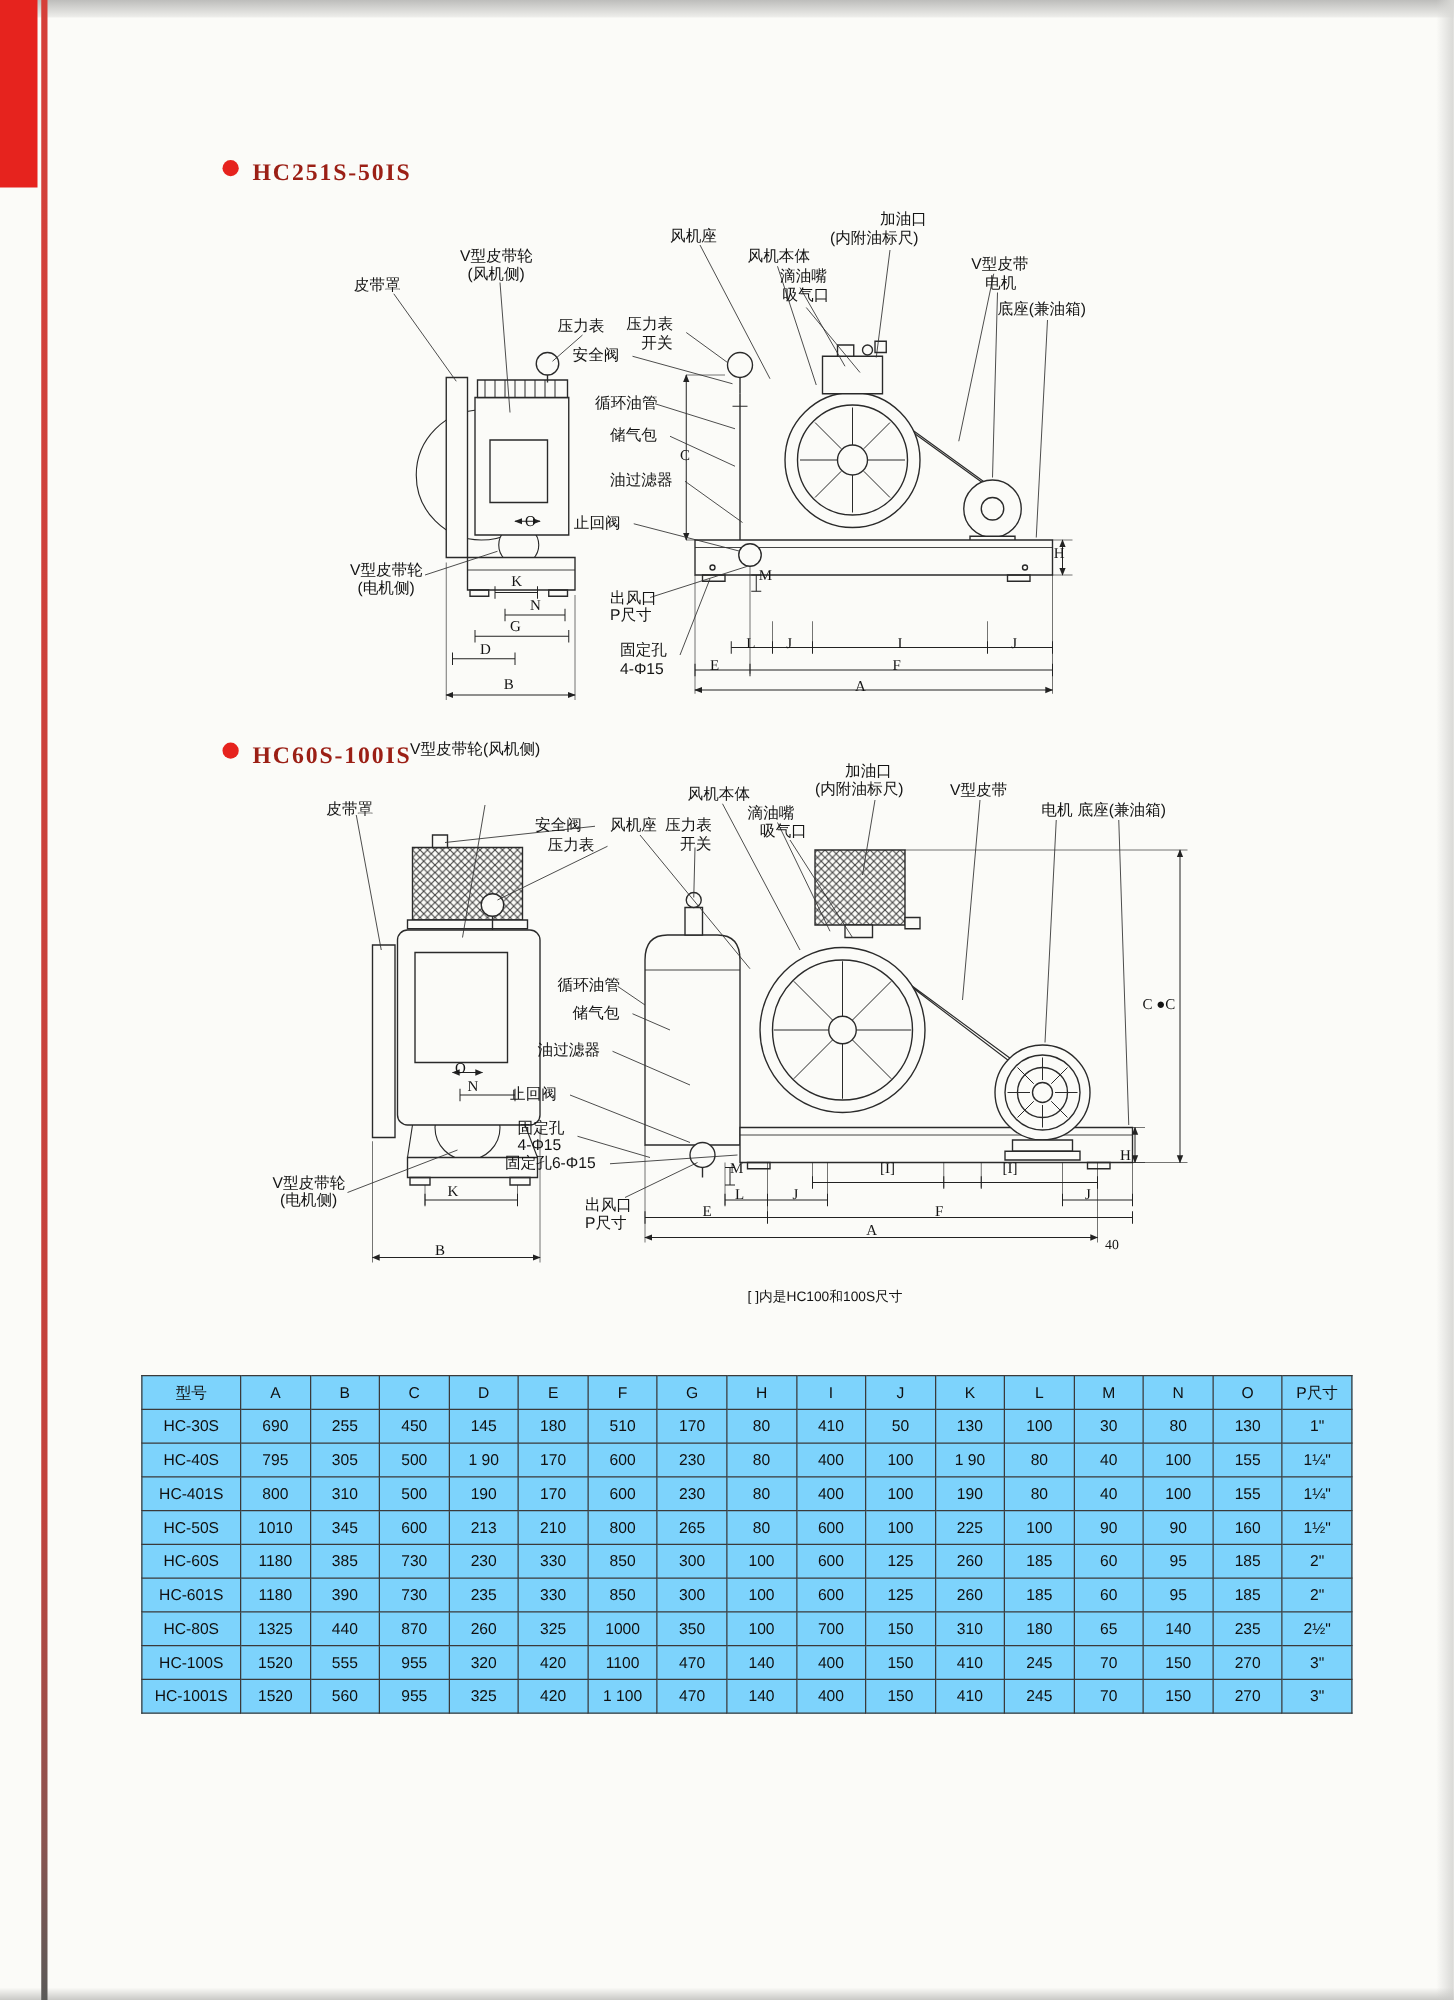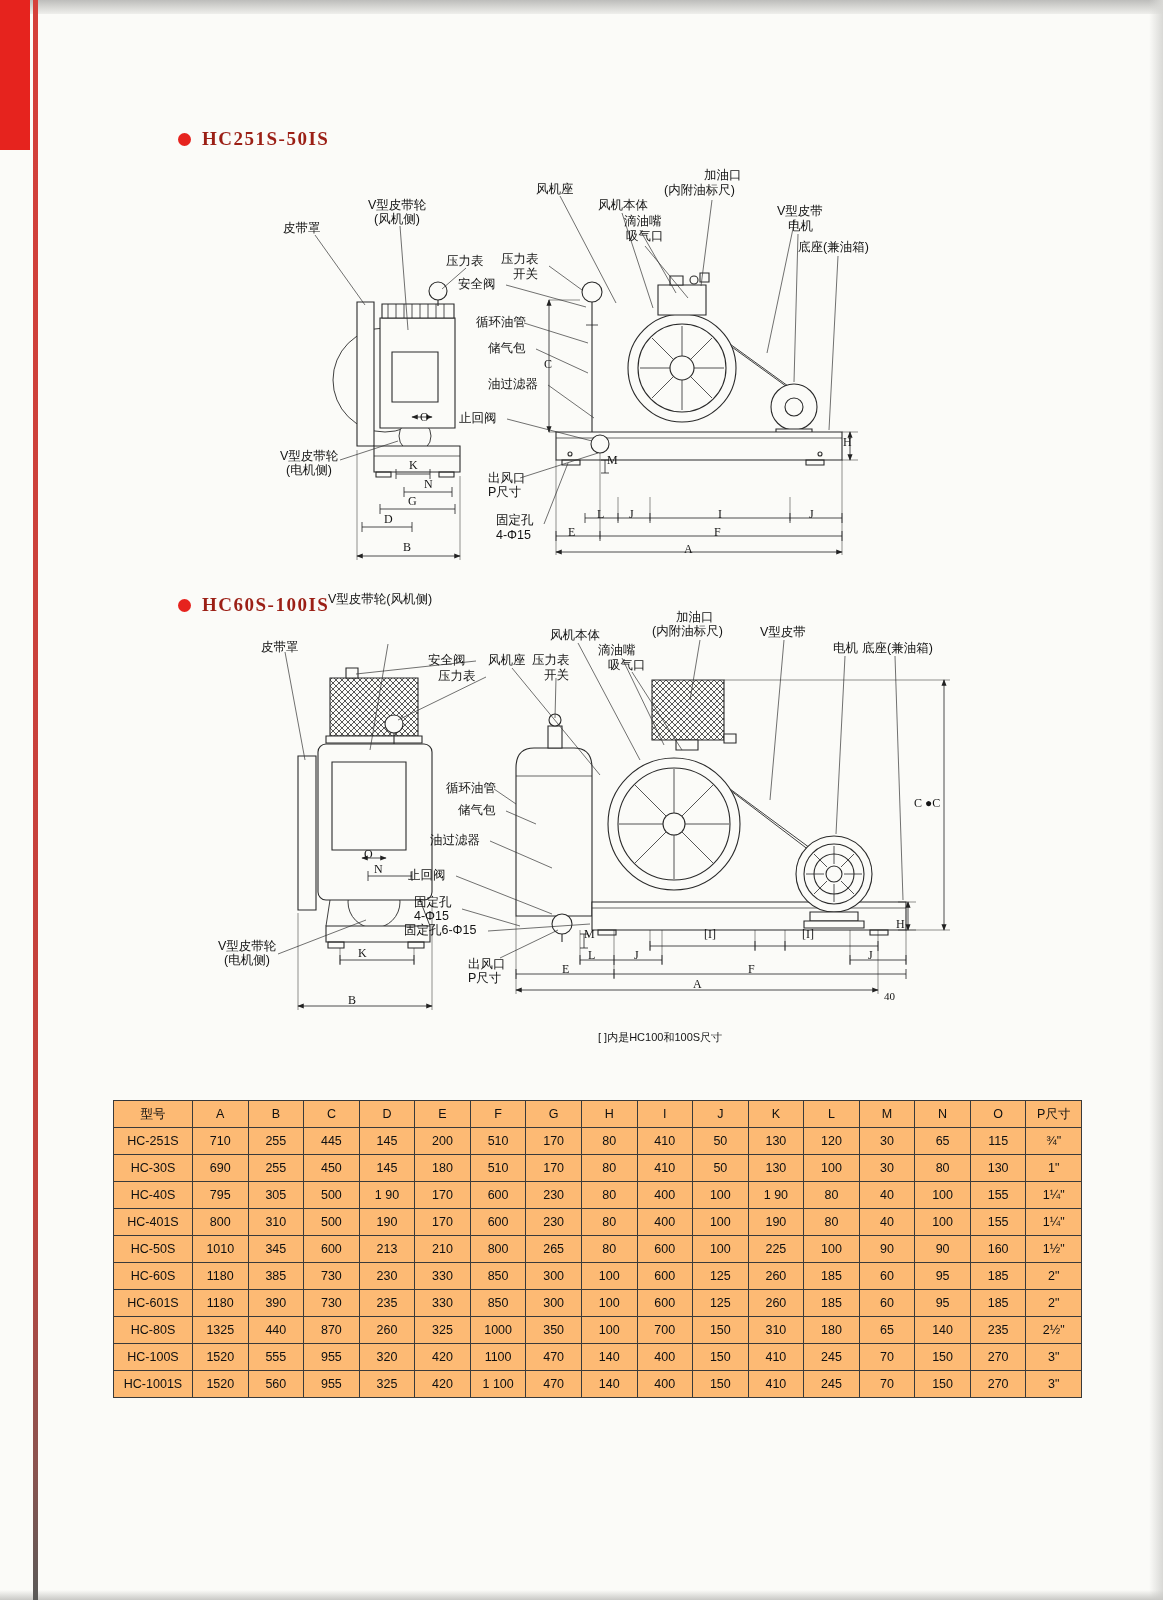--- a/index.html
+++ b/index.html
@@ -12,37 +12,37 @@
   .top-shade{position:absolute;left:0;top:0;width:1163px;height:14px;
     background:linear-gradient(180deg,#bdbdbb,#efefec);}
   .right-shade{position:absolute;right:0;top:0;width:14px;height:1600px;
     background:linear-gradient(270deg,#d9d9d6,rgba(251,251,248,0));}
   .bottom-shade{position:absolute;left:0;bottom:0;width:1163px;height:10px;
     background:linear-gradient(0deg,#c9c9c6,rgba(251,251,248,0));}
   .red-corner{position:absolute;left:0;top:0;width:30px;height:150px;background:#e6231e;}
   .red-edge{position:absolute;left:33px;top:0;width:5px;height:1600px;
     background:linear-gradient(180deg,#d5403a 0%,#c2423c 75%,#8a5450 92%,#5a5a58 100%);}
 
-  .sec{position:absolute;display:flex;align-items:center;gap:11px;}
+  .sec{position:absolute;display:flex;align-items:flex-start;gap:11px;}
   .sec .dot{width:13px;height:13px;border-radius:50%;background:#e6231e;flex:0 0 auto;}
   .sec .t{font-family:"Liberation Serif","DejaVu Serif",serif;font-weight:bold;
     font-size:19px;letter-spacing:1.5px;color:#9b1f15;}
 
   svg.dg{position:absolute;}
   svg.dg *{vector-effect:non-scaling-stroke;}
 
   .lbl{position:absolute;font-size:12.5px;line-height:14px;white-space:nowrap;color:#141414;}
   .dim{position:absolute;font-size:12px;line-height:13px;white-space:nowrap;
     font-family:"Liberation Serif","DejaVu Serif",serif;color:#141414;}
   .tiny{font-size:11px;}
   .note{position:absolute;font-size:11px;color:#141414;white-space:nowrap;}
   .units{position:absolute;font-size:21px;font-weight:bold;color:#000;white-space:nowrap;margin-top:48px;}
 
   table.tbl{position:absolute;left:113px;top:1100px;width:969px;
-    border-collapse:collapse;table-layout:fixed;background:#fdba74;}
+    border-collapse:collapse;table-layout:fixed;background:#7dd3fc;}
   table.tbl th,table.tbl td{
     border:1px solid #3a3a3a;font-size:12.5px;color:#101010;text-align:center;
     padding:4px 1px;height:18px;font-weight:normal;overflow:hidden;white-space:nowrap;}
   table.tbl th:first-child{width:76px;}
 </style>
 </head>
 <body>
 
 <div class="top-shade"></div>
 <div class="right-shade"></div>
@@ -320,39 +320,20 @@
         <th>K</th>
         <th>L</th>
         <th>M</th>
         <th>N</th>
         <th>O</th>
         <th>P尺寸</th>
       </tr>
   </thead>
   <tbody>
       <tr>
-        <td>HC-251S</td>
-        <td>710</td>
-        <td>255</td>
-        <td>445</td>
-        <td>145</td>
-        <td>200</td>
-        <td>510</td>
-        <td>170</td>
-        <td>80</td>
-        <td>410</td>
-        <td>50</td>
-        <td>130</td>
-        <td>120</td>
-        <td>30</td>
-        <td>65</td>
-        <td>115</td>
-        <td>¾"</td>
-      </tr>
-      <tr>
         <td>HC-30S</td>
         <td>690</td>
         <td>255</td>
         <td>450</td>
         <td>145</td>
         <td>180</td>
         <td>510</td>
         <td>170</td>
         <td>80</td>
         <td>410</td>

